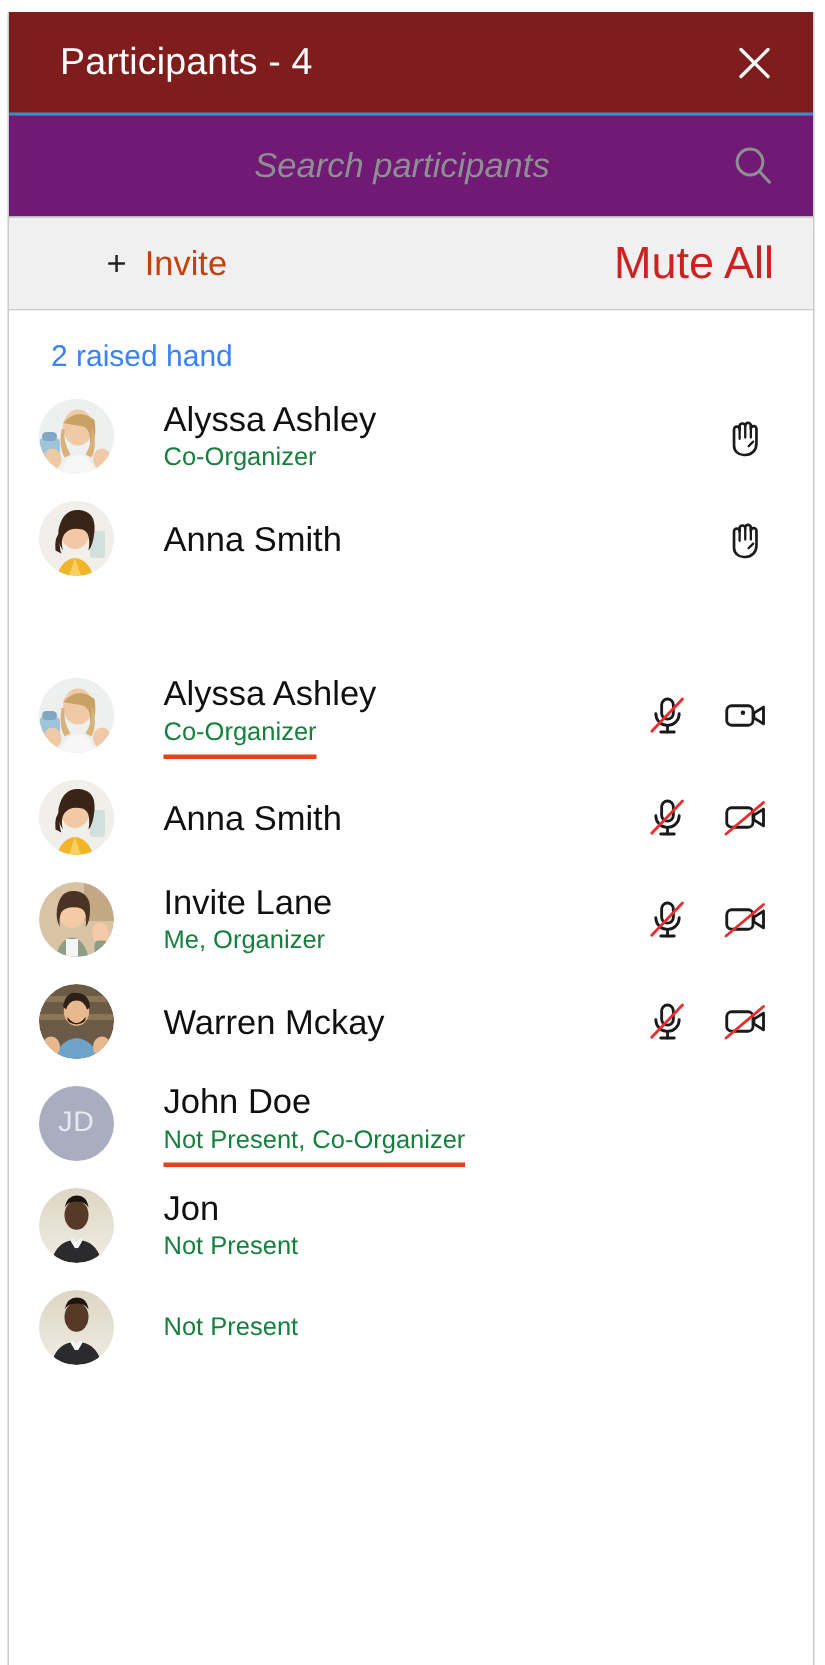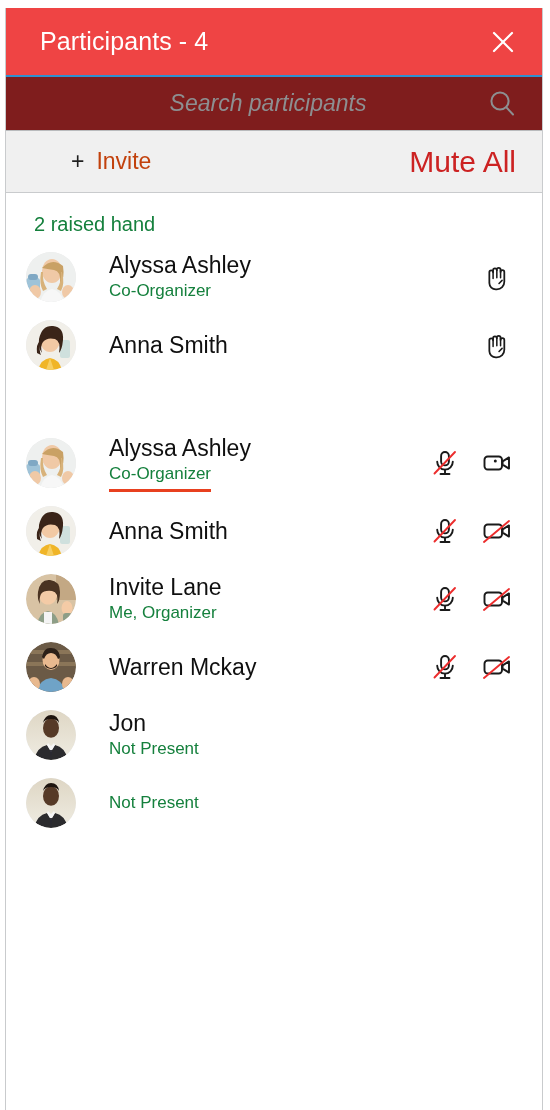--- a/index.html
+++ b/index.html
@@ -25,21 +25,21 @@
     background: #ffffff;
     border-left: 1px solid #c9cbcd;
     border-right: 1px solid #c9cbcd;
     box-sizing: border-box;
     overflow: hidden;
   }
 
   
   .titlebar {
     height: 69px;
-    background: #ef4444;
+    background: #7f1d1d;
     display: flex;
     align-items: center;
     justify-content: space-between;
     padding: 0 22px 0 34px;
     box-sizing: border-box;
     border-bottom: 2px solid #2f90cf;
   }
   .title-text {
     color: #ffffff;
     font-size: 25px;
@@ -51,22 +51,22 @@
     height: 34px;
     display: flex;
     align-items: center;
     justify-content: center;
     cursor: pointer;
   }
   .close-btn svg { display: block; }
 
   
   .search-row {
-    height: 54px;
-    background: #7f1d1d;
+    height: 68px;
+    background: #701a75;
     display: flex;
     align-items: center;
     box-sizing: border-box;
     border-bottom: 1px solid #b9bbbd;
     padding: 0 22px 0 0;
   }
   .search-input {
     flex: 1;
     border: none;
     outline: none;
@@ -130,21 +130,21 @@
     padding-right: 4px;
   }
 
   
   .list-body {
     background: #ffffff;
     padding-top: 14px;
   }
   .section-header {
     font-size: 20px;
-    color: #15803d;
+    color: #3b82f6;
     padding: 4px 0 6px 28px;
     line-height: 1.3;
   }
   .section-gap { height: 50px; }
 
   .row {
     display: flex;
     align-items: center;
     min-height: 68px;
     padding: 0 22px 0 20px;
@@ -495,20 +495,28 @@
         <div class="icon-btn">
           <svg width="32" height="32" viewBox="0 0 32 32" aria-hidden="true">
             <rect x="3.5" y="9.5" width="17.5" height="13" rx="3.2" fill="none" stroke="#1a1a1a" stroke-width="1.9"></rect>
             <path d="M21.6 14.4 L28 10.4 v11.2 l-6.4 -4z" fill="none" stroke="#1a1a1a" stroke-width="1.9" stroke-linejoin="round"></path>
             <line x1="3" y1="27" x2="28" y2="6" stroke="#ec2d2d" stroke-width="1.9" stroke-linecap="round"></line>
           </svg>
         </div>
       </div>
     </div>
 
+    <div class="row">
+      <div class="avatar initials">JD</div>
+      <div class="row-text">
+        <div class="p-name">John Doe</div>
+        <div class="p-sub underlined">Not Present, Co-Organizer</div>
+      </div>
+      <div class="row-icons"></div>
+    </div>
 
     <div class="row">
       <div class="avatar">
         <svg viewBox="0 0 50 50" aria-hidden="true">
           <defs>
             <clipPath id="c7">
                 <circle cx="25" cy="25" r="25"></circle>
               </clipPath>
             <linearGradient id="g7" x1="0" y1="0" x2="0" y2="1">
               <stop offset="0" stop-color="#ded6c4"></stop>

